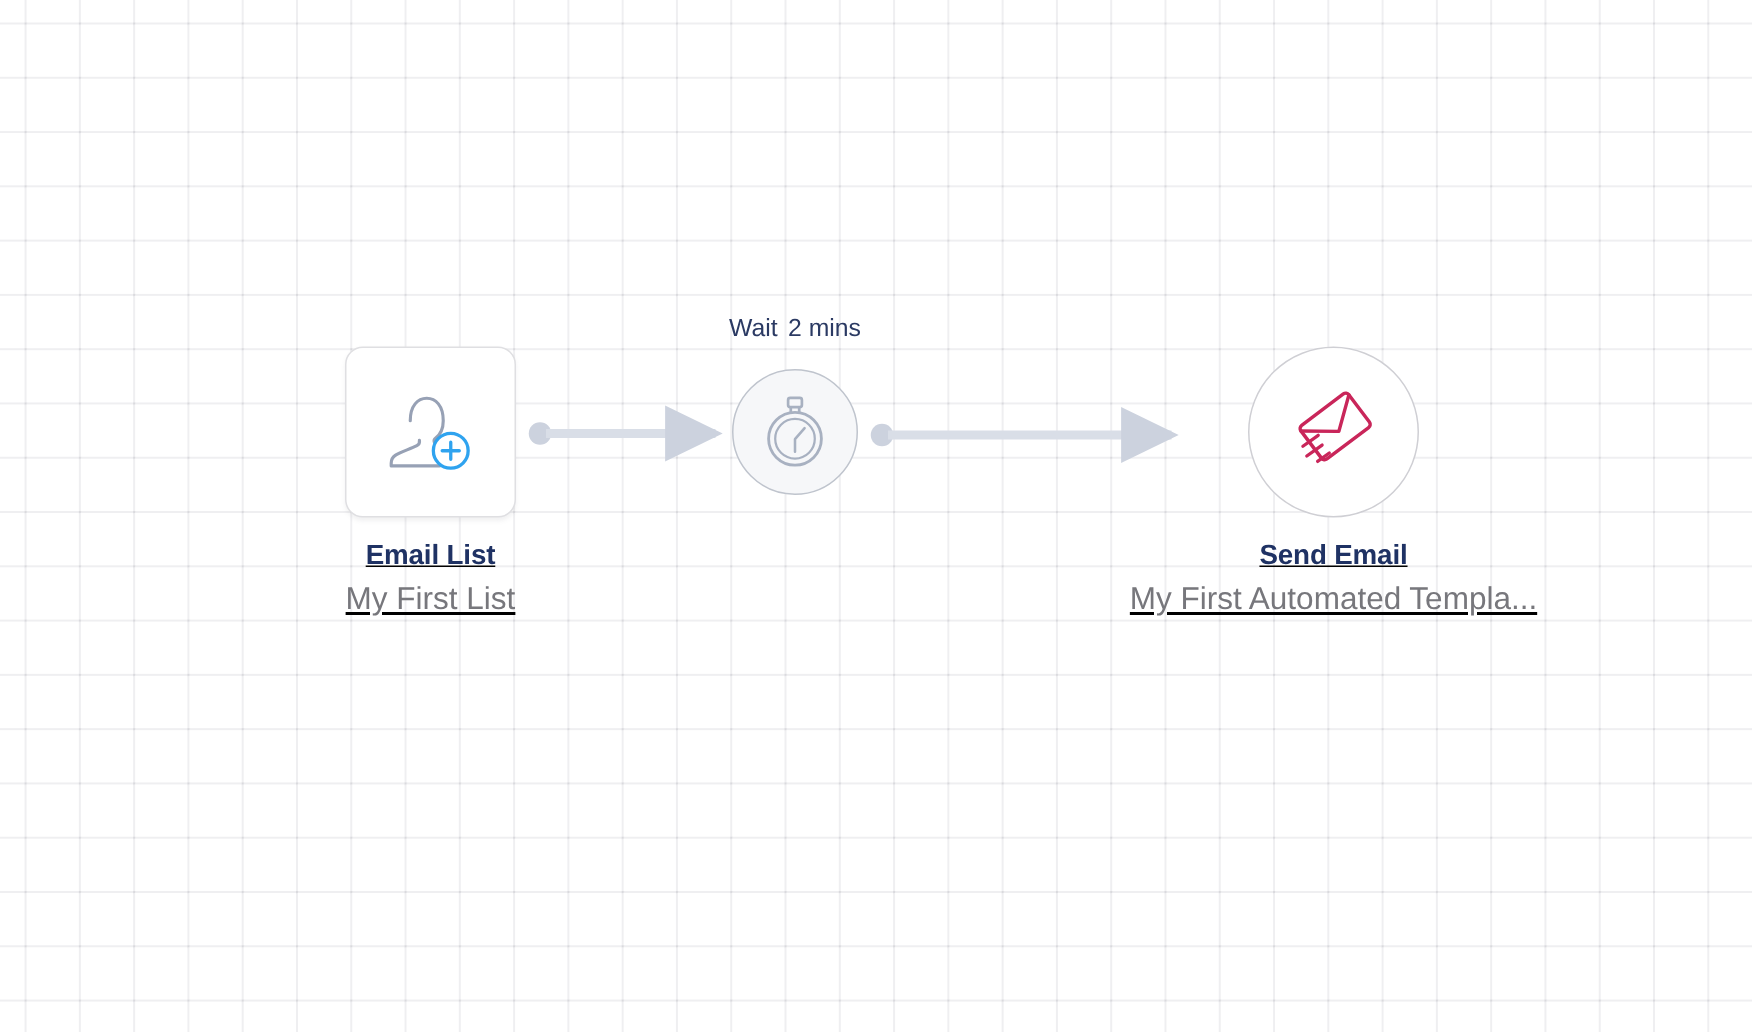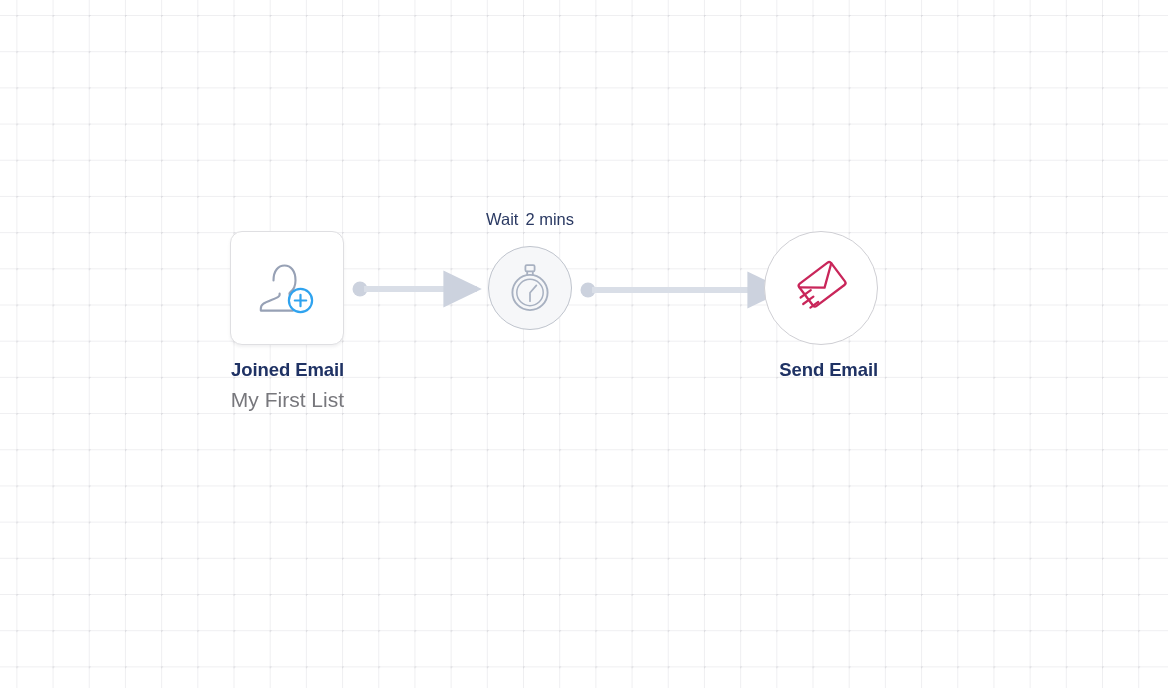--- a/index.html
+++ b/index.html
@@ -40,21 +40,22 @@
     width: 1168px;
     height: 688px;
     pointer-events: none;
   }
 
   
   .node {
     position: absolute;
     display: flex;
     flex-direction: column;
-    align-items: flex-end;
+    align-items: center;
+    text-decoration: underline;
   }
 
   .node-shape {
     background: #ffffff;
     display: flex;
     align-items: center;
     justify-content: center;
     box-sizing: border-box;
   }
 
@@ -108,21 +109,21 @@
     font-size: 16.5px;
     color: #2b3a63;
     line-height: 1.2;
   }
   .wait-caption .wait-word { margin-right: 7px; }
   .wait-caption .wait-value { font-weight: normal; }
 
   
   #node-joined-list { left: 230px; top: 231px; width: 114px; }
   #node-wait        { left: 488px; top: 246px; width: 84px;  }
-  #node-send-email  { left: 764px; top: 231px; width: 114px; }
+  #node-send-email  { left: 832px; top: 231px; width: 114px; }
 
   #node-wait .node-shape { }
 </style>
 </head>
 <body>
 
 <div id="canvas">
 
   <svg id="connectors" width="1168" height="688" viewBox="0 0 1168 688" xmlns="http://www.w3.org/2000/svg">
     <defs>
@@ -150,21 +151,21 @@
                  C39.5 26 37 30.2 34.3 32.2 C33.4 32.9 33.2 34 33.6 35" fill="none" stroke="#97a1b5" stroke-width="2.1" stroke-linecap="round" stroke-linejoin="round"></path>
 
         <path d="M23.6 33.5 C23.9 35 23.2 36.4 21.9 37.1
                  C17.6 39.3 10.4 41.6 7.5 43.6
                  C5.6 44.9 4.8 46.8 4.8 48.8 L4.8 50.6 L37 50.6" fill="none" stroke="#97a1b5" stroke-width="2.1" stroke-linecap="round" stroke-linejoin="round"></path>
 
         <circle cx="44.5" cy="40.5" r="11.6" fill="#ffffff" stroke="#2fa3ef" stroke-width="2.2"></circle>
         <path d="M44.5 34.8 L44.5 46.2 M38.8 40.5 L50.2 40.5" stroke="#2fa3ef" stroke-width="2.2" stroke-linecap="round"></path>
       </svg>
     </div>
-    <div class="node-label">Joined Email</div>
+    <div class="node-label">Email List</div>
     <div class="node-sub">My First List</div>
   </div>
 
   <div class="node" id="node-wait">
     <div class="wait-caption">
       <span class="wait-word">Wait</span><span class="wait-value">2 mins</span>
     </div>
     <div class="node-shape circle muted">
       <svg width="46" height="50" viewBox="0 0 46 50" xmlns="http://www.w3.org/2000/svg">
 
@@ -190,15 +191,16 @@
 
           <path d="M14.5 16.2 L34.5 31.6 L54.5 16.2" fill="none" stroke="#c9265a" stroke-width="2.3" stroke-linecap="round" stroke-linejoin="round"></path>
         </g>
 
         <path d="M12.6 40.5 L22.8 33.2" stroke="#c9265a" stroke-width="2.2" stroke-linecap="round" fill="none"></path>
         <path d="M15.2 47.0 L25.4 39.7" stroke="#c9265a" stroke-width="2.2" stroke-linecap="round" fill="none"></path>
         <path d="M22.4 50.6 L30.2 45.0" stroke="#c9265a" stroke-width="2.2" stroke-linecap="round" fill="none"></path>
       </svg>
     </div>
     <div class="node-label">Send Email</div>
+    <div class="node-sub">My First Automated Templa...</div>
   </div>
 
 </div>
 
 </body></html>

